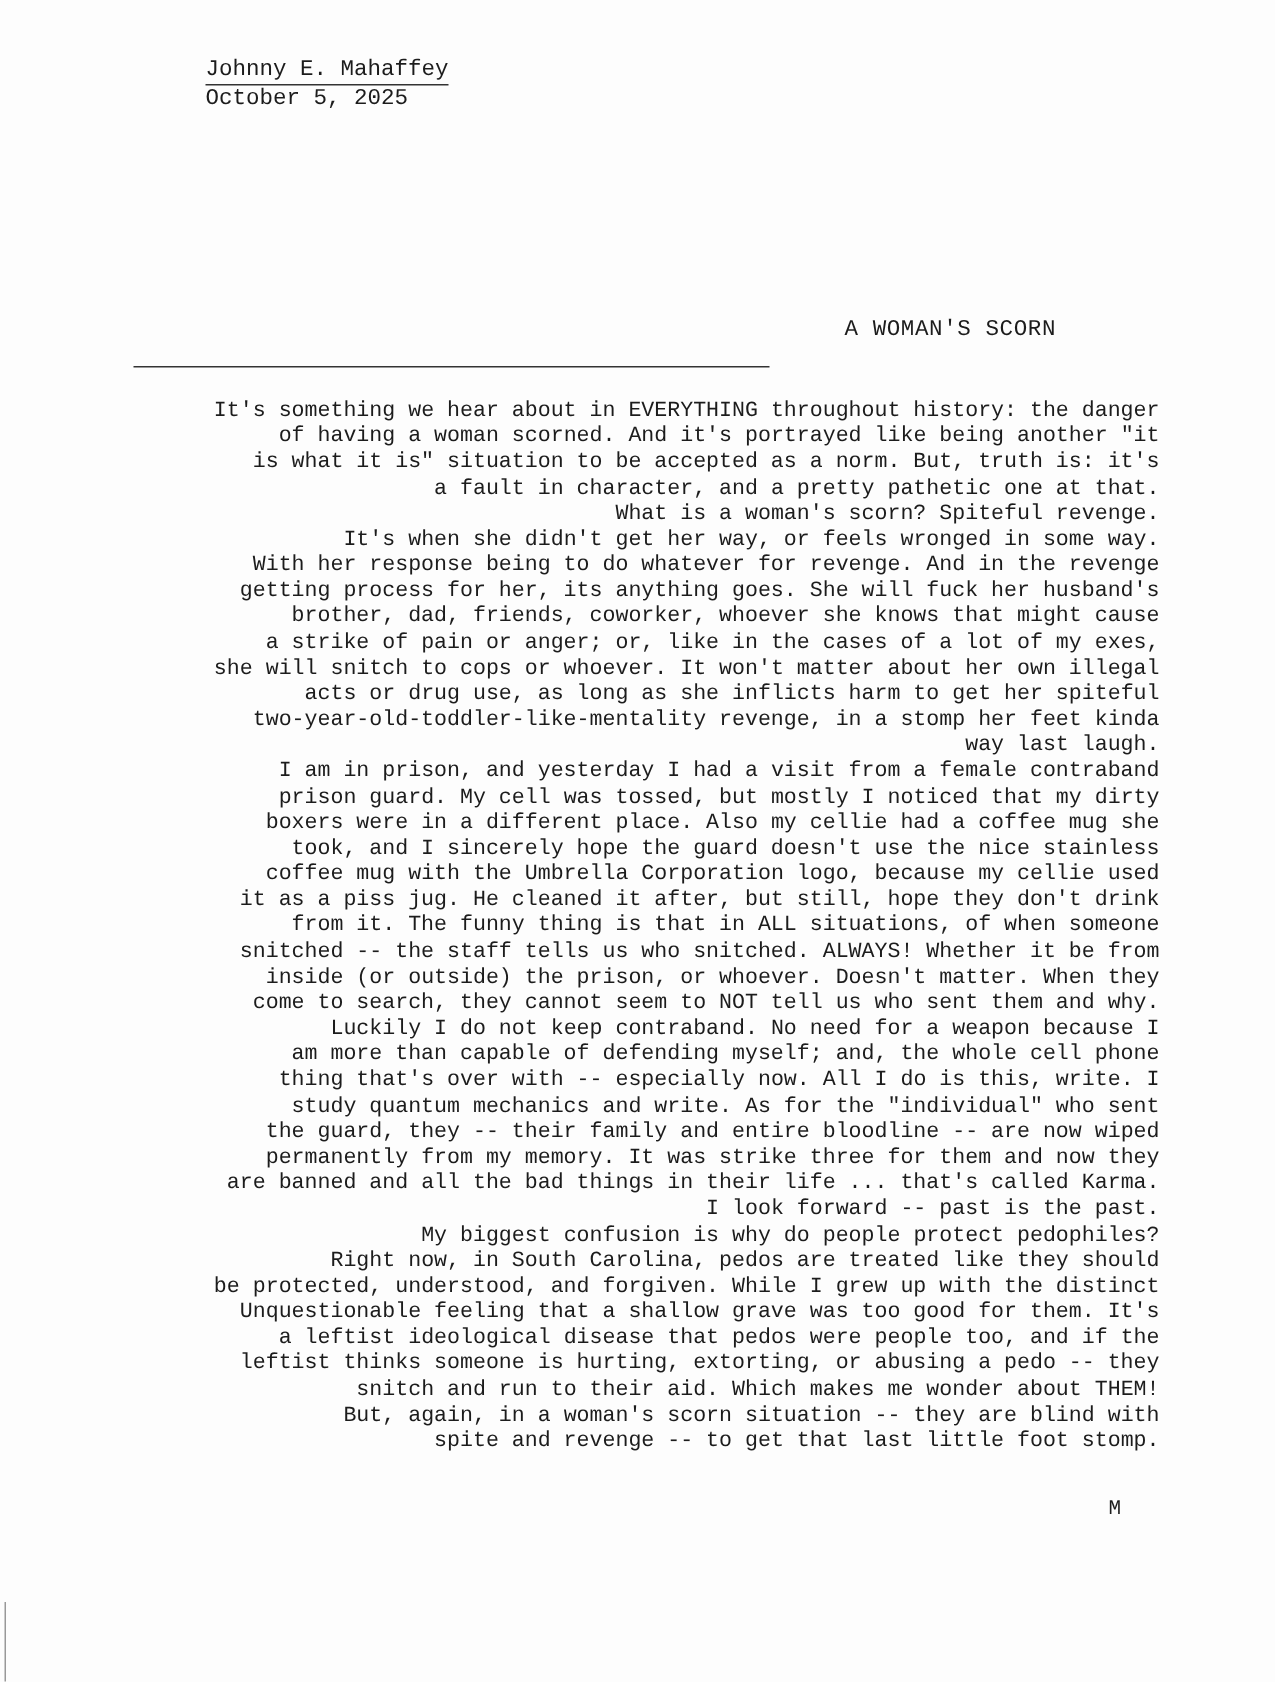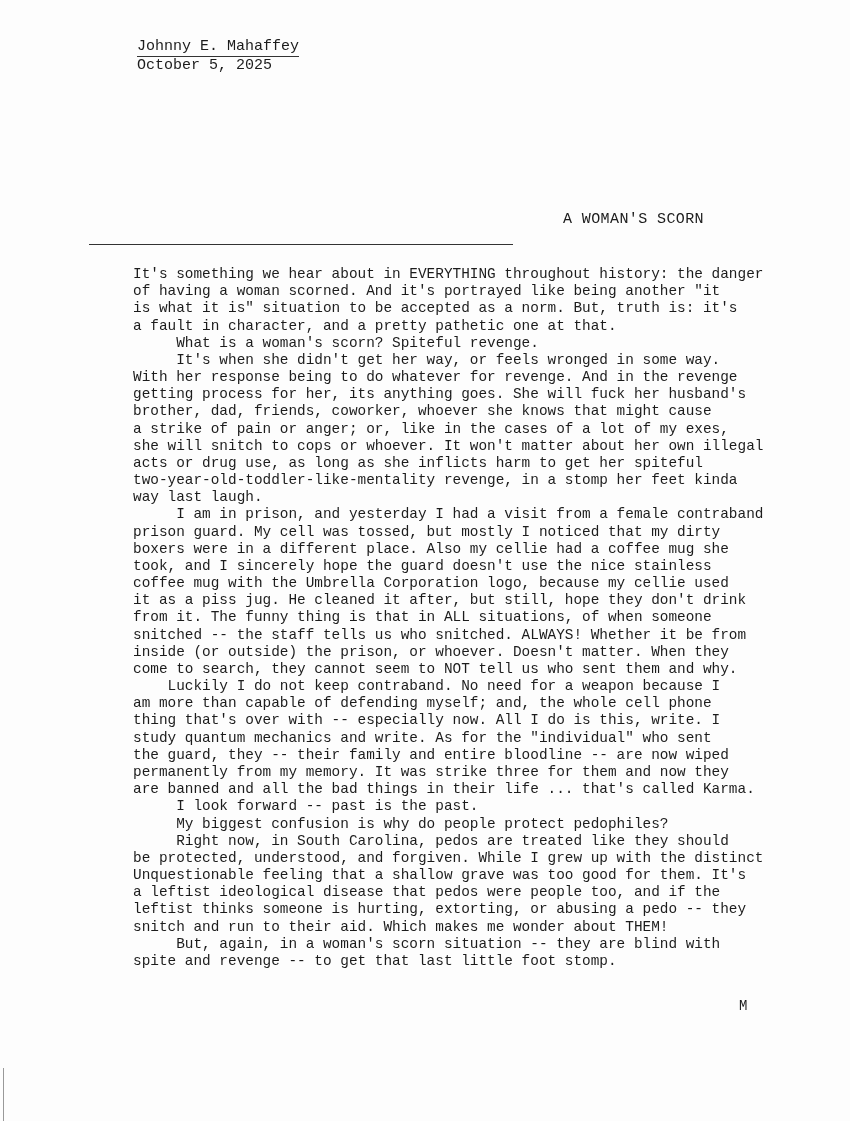--- a/index.html
+++ b/index.html
@@ -7,21 +7,21 @@
     width:850px; height:1121px; background:#fdfdfd; position:relative; overflow:hidden;
     font-family:"Liberation Mono","DejaVu Sans Mono",monospace; color:#1c1c1c;
   }
   .header-block { position:absolute; left:89px; top:38px; font-size:15px; line-height:18px;margin-left:48px; }
   .author { display:inline-block; border-bottom:1.2px solid #333; padding-bottom:0px; }
   .date { display:block; }
   .title { position:absolute; left:0; width:710px; top:211px; text-align:right; font-size:15px; letter-spacing:0.4px; }
   .title span { position:relative; left:-6px; }
   .title-rule { position:absolute; left:89px; top:244px; width:424px; height:0; border-top:1.5px solid #333; }
   .body-text { position:absolute; left:133px; top:266px; width:640px; font-size:14.4px; line-height:17.18px; white-space:pre; }
-  .line { display:block; height:17.18px; }
+  .line { display:block; height:17.18px;text-align:right; }
   .page-mark { position:absolute; left:739px; top:998px; font-size:14px; }
   .edge-line { position:absolute; left:3px; top:1068px; width:1px; height:53px; background:#999; }
 </style>
 </head>
 <body>
 
 <div class="header-block">
   <span class="author">Johnny E. Mahaffey</span>
   <span class="date">October 5, 2025</span>
 </div>

